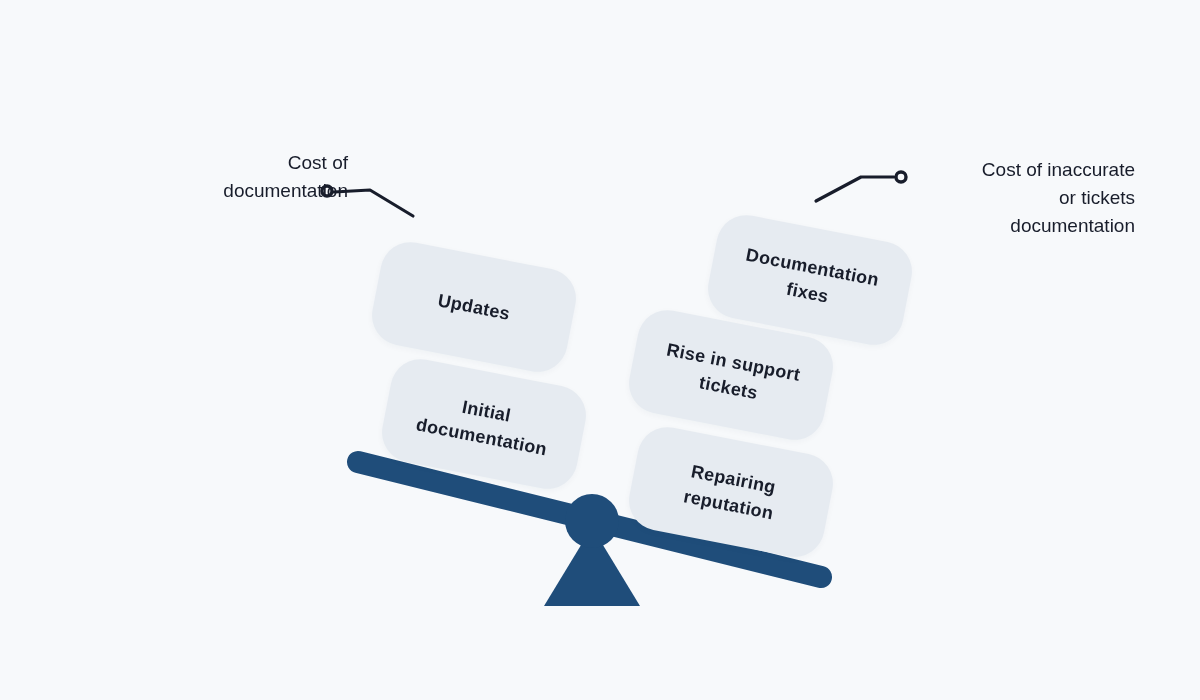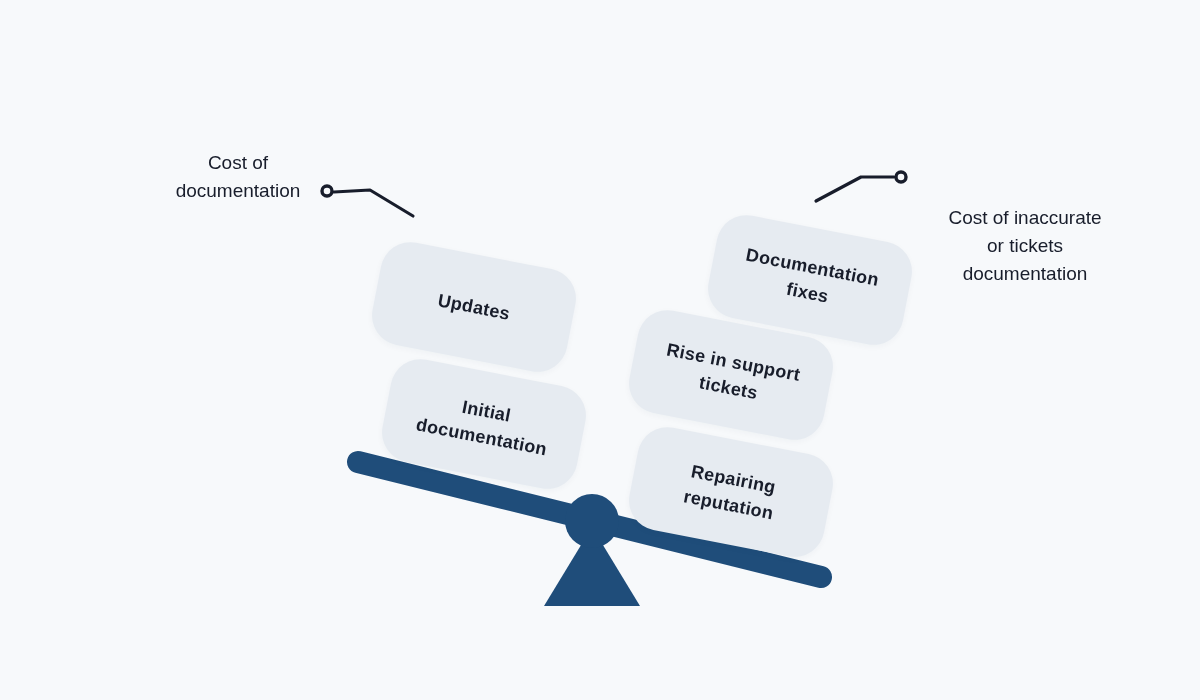--- a/index.html
+++ b/index.html
@@ -70,24 +70,24 @@
   .card-initial-doc        { left: 385px; top: 372px; }
   .card-doc-fixes          { left: 711px; top: 228px; }
   .card-support-tickets    { left: 632px; top: 323px; }
   .card-repairing-rep      { left: 632px; top: 440px; }
   .callout {
     position: absolute;
     width: 220px;
     color: var(--ink);
     font-size: 19px;
     line-height: 28px;
-    text-align: center;
+    text-align: right;
   }
   .callout-left  { left: 128px; top: 149px; }
-  .callout-right { left: 915px; top: 156px; margin-top: 48px; }
+  .callout-right { left: 915px; top: 156px; }
 </style>
 </head>
 <body>
 
 <div class="stage">
 
   <svg class="layer" viewBox="0 0 1200 700" aria-hidden="true">
 
     <line class="seesaw-stroke" x1="358" y1="462" x2="821" y2="577"></line>
 

